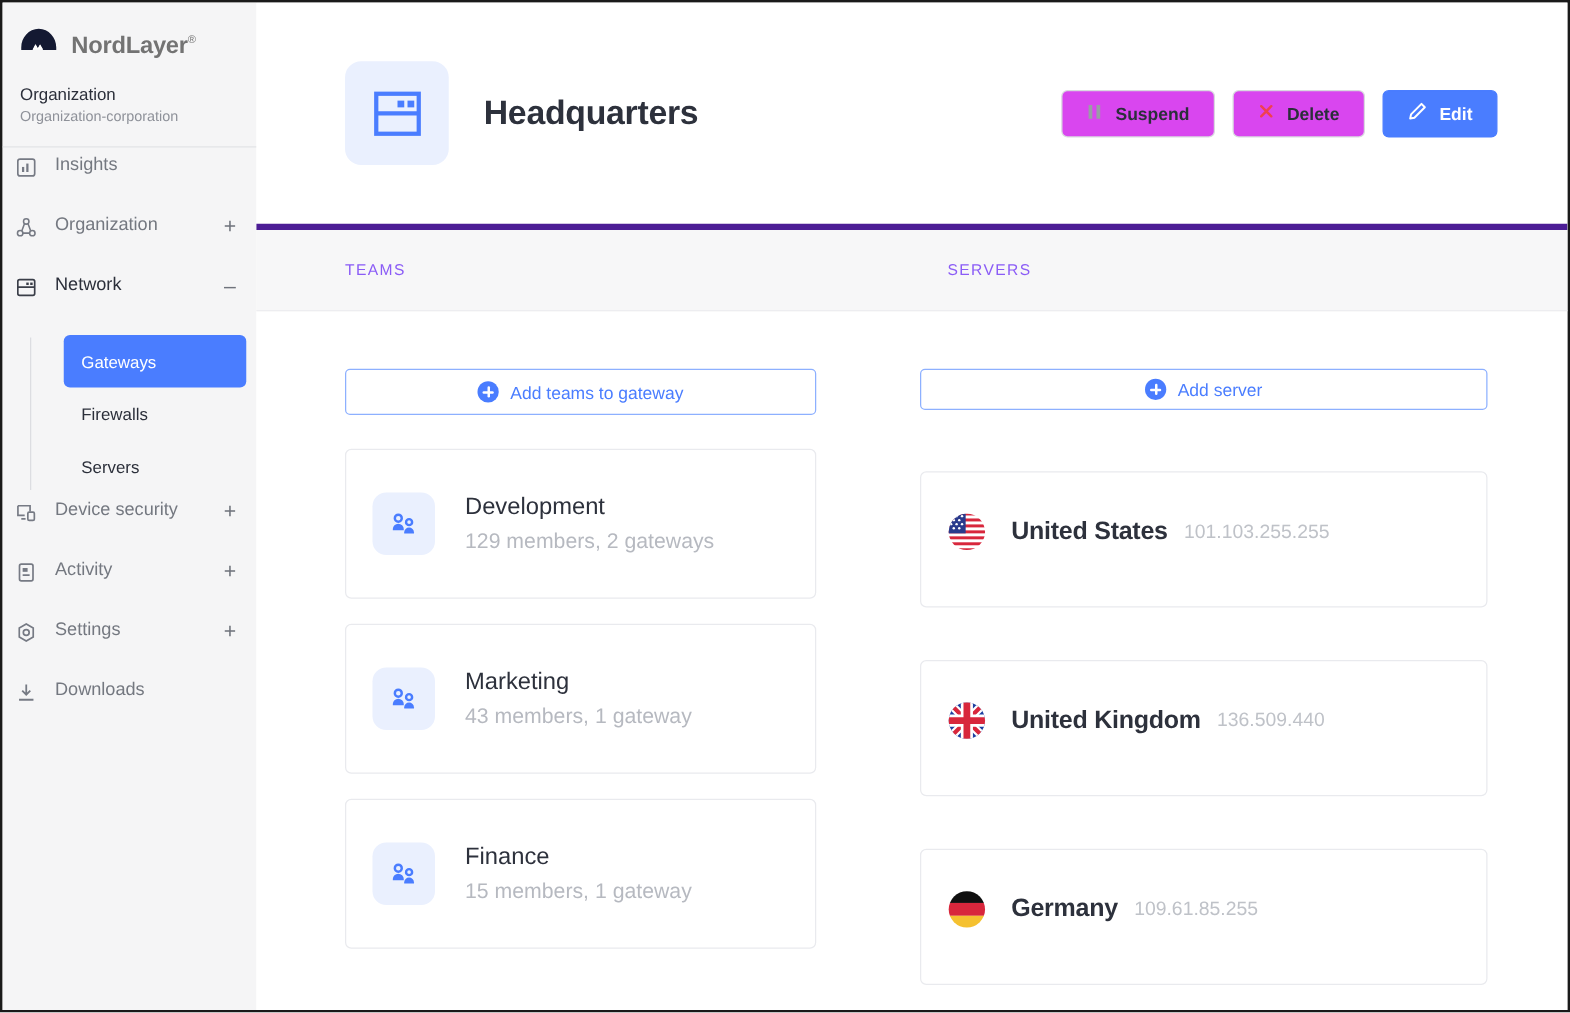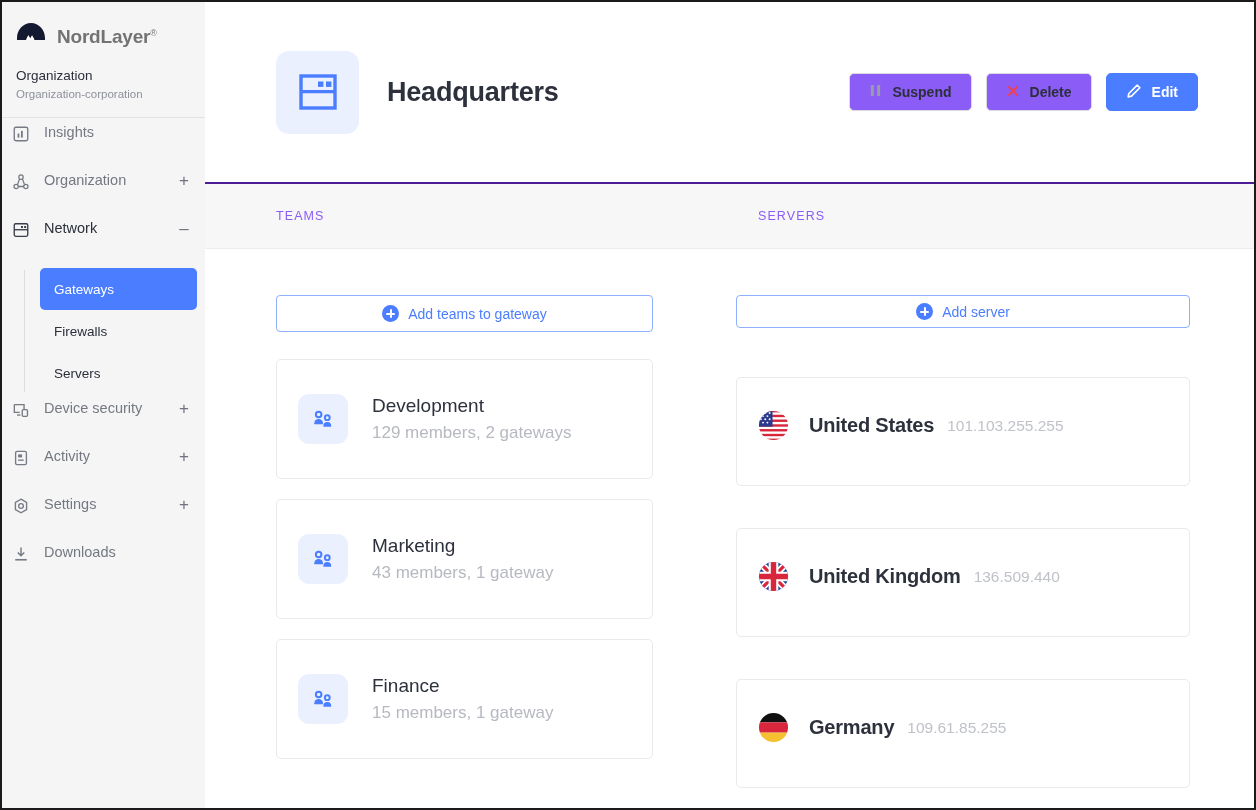--- a/index.html
+++ b/index.html
@@ -107,40 +107,40 @@
     background: #dcdde1;
   }
   .sub-item {
     height: 42px;
     display: flex;
     align-items: center;
     padding-left: 14px;
     font-size: 13.5px;
     color: #2b2f3a;
     border-radius: 5px;
-    margin: 0 8px 0 8px;
+    margin: 0 8px 0 19px;
     cursor: pointer;
   }
   .sub-item.active {
     background: #4a7dff;
     color: #ffffff;
   }
 
   
   .main {
     flex: 1;
     display: flex;
     flex-direction: column;
     background: #ffffff;
     min-width: 0;
   }
   .topbar {
     height: 182px;
     flex: 0 0 182px;
-    border-bottom: 2px solid #4c1d95;
+    border-bottom: 5px solid #4c1d95;
     display: flex;
     align-items: center;
     padding: 0 56px 0 71px;
   }
   .gw-badge {
     width: 83px; height: 83px;
     flex: 0 0 83px;
     background: #eaf0fe;
     border-radius: 13px;
     display: flex;
@@ -161,21 +161,21 @@
     display: flex;
     align-items: center;
     gap: 10px;
     padding: 0 19px;
     font-size: 14px;
     font-weight: bold;
     cursor: pointer;
     white-space: nowrap;
   }
   .btn-outline {
-    background: #8b5cf6;
+    background: #d946ef;
     border: 1px solid #d9dadf;
     color: #2b2f3a;
     text-align: right;
   }
   .btn-primary {
     background: #4a7dff;
     border: 1px solid #4a7dff;
     color: #ffffff;
   }
 

